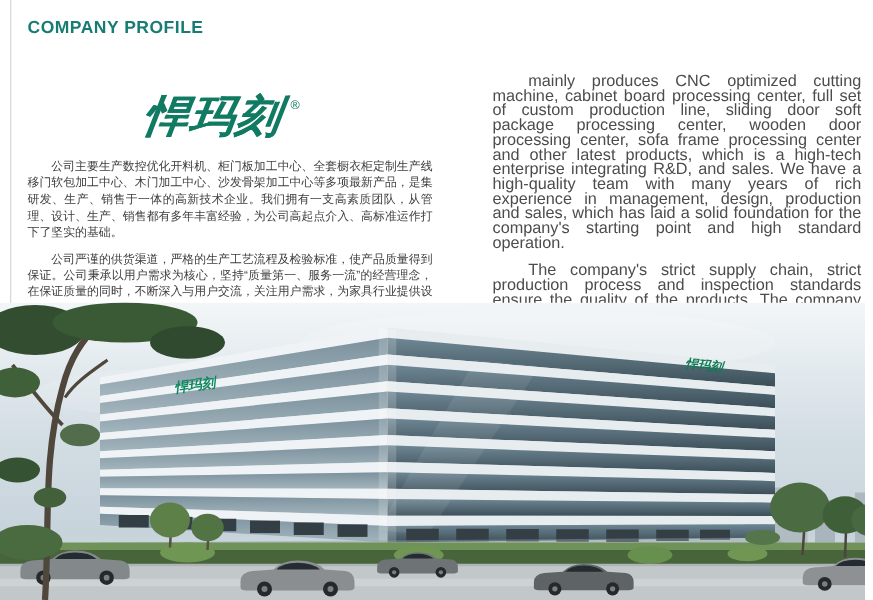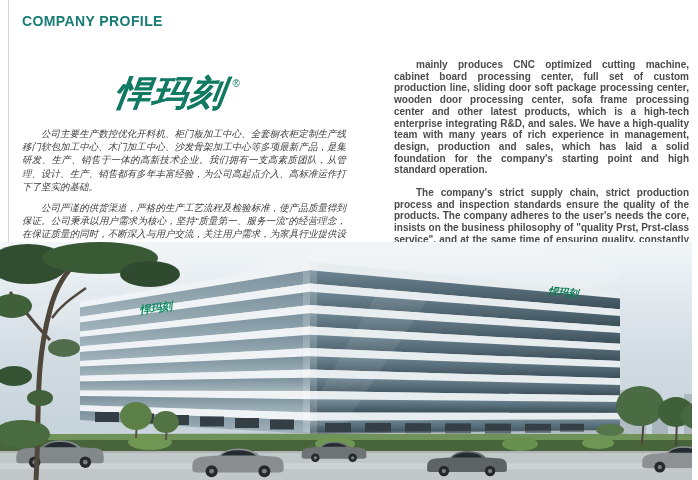--- a/index.html
+++ b/index.html
@@ -13,26 +13,26 @@
   .hdr .sub{font-size:11px;color:#4a4a4a;margin-top:4px;}
   .brand{position:absolute;left:115px;top:70px;color:#117a62;white-space:nowrap;}
   .brand .mark{
     display:inline-block;font-size:35px;font-weight:bold;font-style:italic;
     transform:skewX(-8deg);letter-spacing:2px;text-shadow:.6px 0 0 #117a62;
   }
   .brand .reg{font-size:10px;vertical-align:18px;font-style:normal;margin-left:2px;}
   .cn-col{position:absolute;left:22px;top:127px;width:324px;}
   .cn-col p{
     margin:0 0 8px 0;font-size:9.5px;line-height:13.2px;color:#3d3d3d;
-    text-align:justify;text-indent:2em;font-style:italic;
+    text-align:justify;text-indent:2em;
   }
   .en-col{position:absolute;left:394px;top:59px;width:295px;}
   .en-col p{
-    margin:0 0 11px 0;font-size:10px;line-height:11.7px;color:#4c4c4c;
-    text-align:justify;text-indent:2.2em;font-weight:bold;
+    margin:0 0 11px 0;font-size:13px;line-height:11.7px;color:#4c4c4c;
+    text-align:justify;text-indent:2.2em;
   }
   .photo{position:absolute;left:0;top:242px;width:698px;height:238px;}
   .photo svg{display:block;}
   .wb{fill:#eff3f5;} .wbr{fill:#e7ecef;}
   .gl{fill:url(#gL);} .gr{fill:url(#gR);}
   .sf{fill:#333e45;}
   .sign{font-family:"Liberation Sans",sans-serif;font-weight:bold;font-style:italic;}
 </style>
 </head>
 <body>

